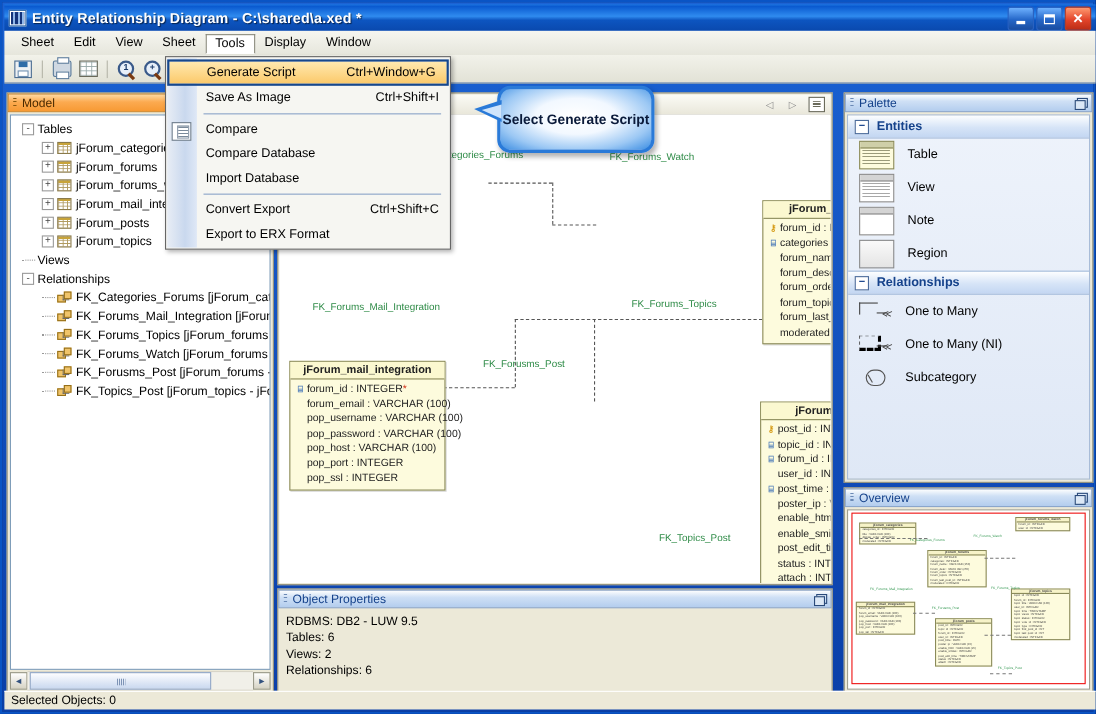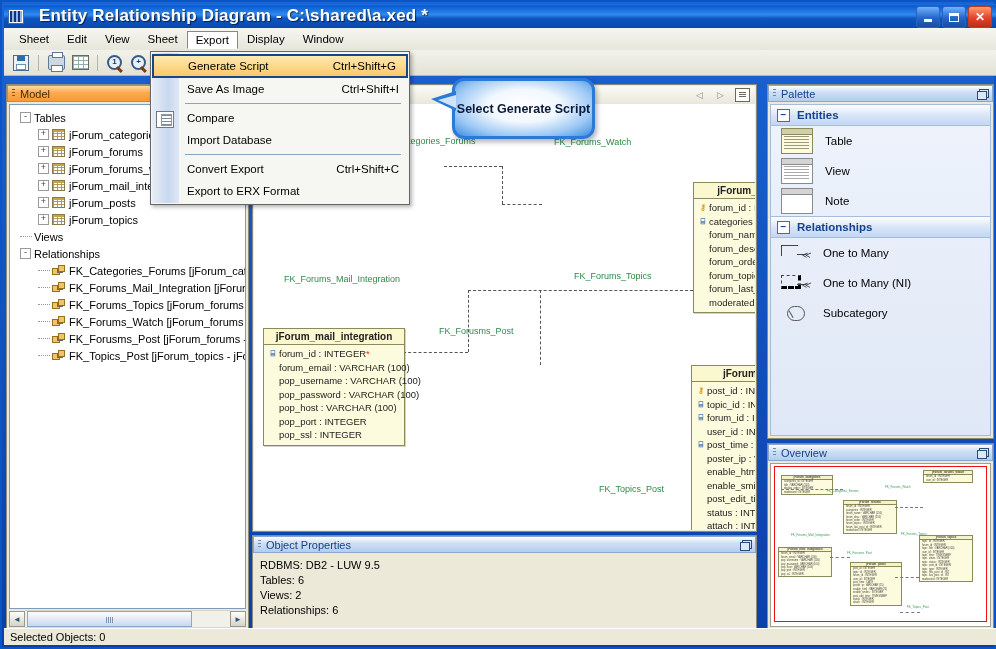--- a/index.html
+++ b/index.html
@@ -17,22 +17,22 @@
   
   .titlebar{position:absolute;left:2px;top:2px;width:992px;height:24px;
      background:linear-gradient(180deg,#1a74e0 0%,#0a5ad0 8%,#2f8bef 45%,#0d55c0 60%,#0a49ae 100%);
      display:flex;align-items:center;}
   .title-ico{width:16px;height:15px;margin-left:4px;margin-right:5px;
      background:#fff;border:1px solid #3c6fa8;box-sizing:border-box;position:relative;}
   .title-ico:after{content:"";position:absolute;left:1px;top:1px;right:1px;bottom:1px;
      background:
        repeating-linear-gradient(90deg,#13337a 0 2px,#8fb6e8 2px 4px),
        #2a5ca8;}
-  .title-text{color:#fff;font-weight:bold;font-size:17px;
-     text-shadow:1px 1px 1px rgba(0,0,0,.6);letter-spacing:.2px;margin-left:10px;}
+  .title-text{color:#fff;font-weight:bold;font-size:13px;
+     text-shadow:1px 1px 1px rgba(0,0,0,.6);letter-spacing:.2px;}
   .winbtns{position:absolute;right:4px;top:2px;display:flex;gap:2px;}
   .wbtn{width:22px;height:20px;border:1px solid #2a62c0;border-radius:3px;
      background:linear-gradient(180deg,#6fb2ff,#2466c8 55%,#1a4da0);
      display:flex;align-items:center;justify-content:center;}
   .wbtn.close{background:linear-gradient(180deg,#ff9a70,#e2442a 55%,#bb2d16);border-color:#c23d1e;}
   .wg-min{width:8px;height:3px;background:#fff;margin-top:6px;}
   .wg-max{width:10px;height:9px;border:1px solid #fff;border-top-width:3px;box-sizing:border-box;}
   .wg-close{color:#fff;font-size:12px;font-weight:bold;line-height:10px;}
 
   
@@ -237,21 +237,21 @@
           <div class="wg-close">✕</div>
         </div>
     </div>
   </div>
 
   <div class="menubar">
     <div class="mi">Sheet</div>
     <div class="mi">Edit</div>
     <div class="mi">View</div>
     <div class="mi">Sheet</div>
-    <div class="mi open">Export</div>
+    <div class="mi open">Tools</div>
     <div class="mi">Display</div>
     <div class="mi">Window</div>
   </div>
 
   <div class="toolbar">
     <div class="tb">
         <div class="ico-save"></div>
       </div>
     <div class="tsep"></div>
     <div class="tb">
@@ -574,20 +574,24 @@
         <span class="pi-table"></span>
         <span class="lbl">Table</span>
       </div>
       <div class="pitem">
         <span class="pi-view"></span>
         <span class="lbl">View</span>
       </div>
       <div class="pitem">
         <span class="pi-note"></span>
         <span class="lbl">Note</span>
+      </div>
+      <div class="pitem">
+        <span class="pi-region"></span>
+        <span class="lbl">Region</span>
       </div>
       <div class="pgroup-head" style="border-top:1px solid #a6bcdb;">
         <span class="pmbox">−</span>
         <span>Relationships</span>
       </div>
       <div class="pitem">
         <span class="pi-rel">
             <i class="a"></i>
             <i class="b"></i>
             <i class="c">≪</i>
@@ -701,29 +705,32 @@
   <div id="statusbar">
     <span>Selected Objects: 0</span>
   </div>
 
   <div class="dropdown" id="tools-dropdown">
     <div class="dd-gutter">
         <span class="gico"></span>
       </div>
   <div class="dd-item hl">
         <span>Generate Script</span>
-        <span class="sc">Ctrl+Shift+G</span>
+        <span class="sc">Ctrl+Window+G</span>
       </div>
       <div class="dd-item">
         <span>Save As Image</span>
         <span class="sc">Ctrl+Shift+I</span>
       </div>
       <div class="dd-sep"></div>
       <div class="dd-item">
         <span>Compare</span>
+      </div>
+      <div class="dd-item">
+        <span>Compare Database</span>
       </div>
       <div class="dd-item">
         <span>Import Database</span>
       </div>
       <div class="dd-sep"></div>
       <div class="dd-item">
         <span>Convert Export</span>
         <span class="sc">Ctrl+Shift+C</span>
       </div>
       <div class="dd-item">

